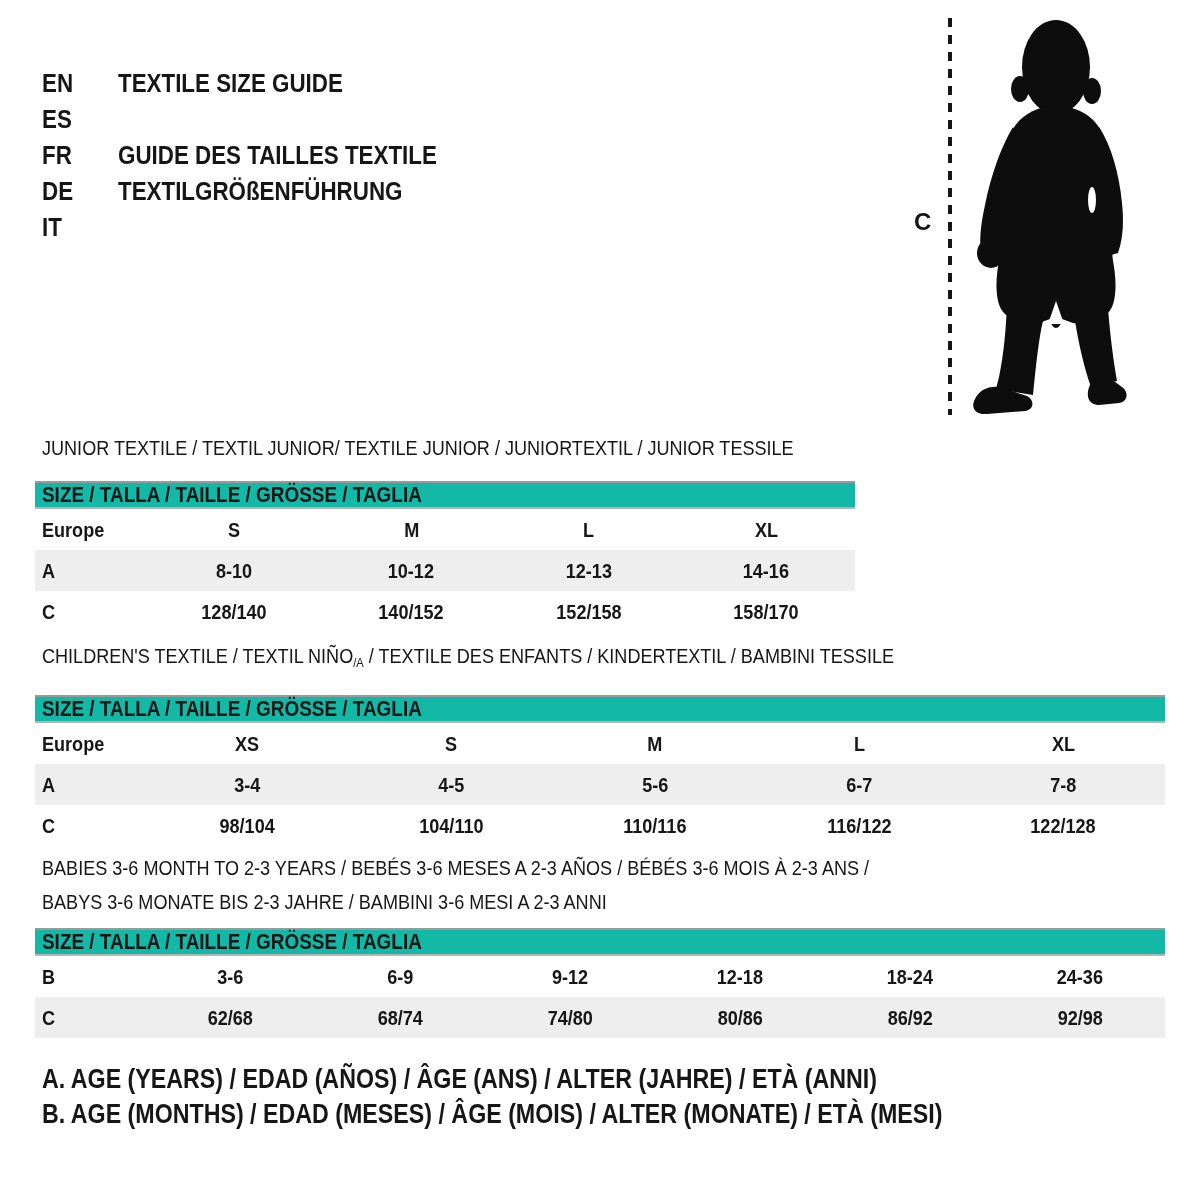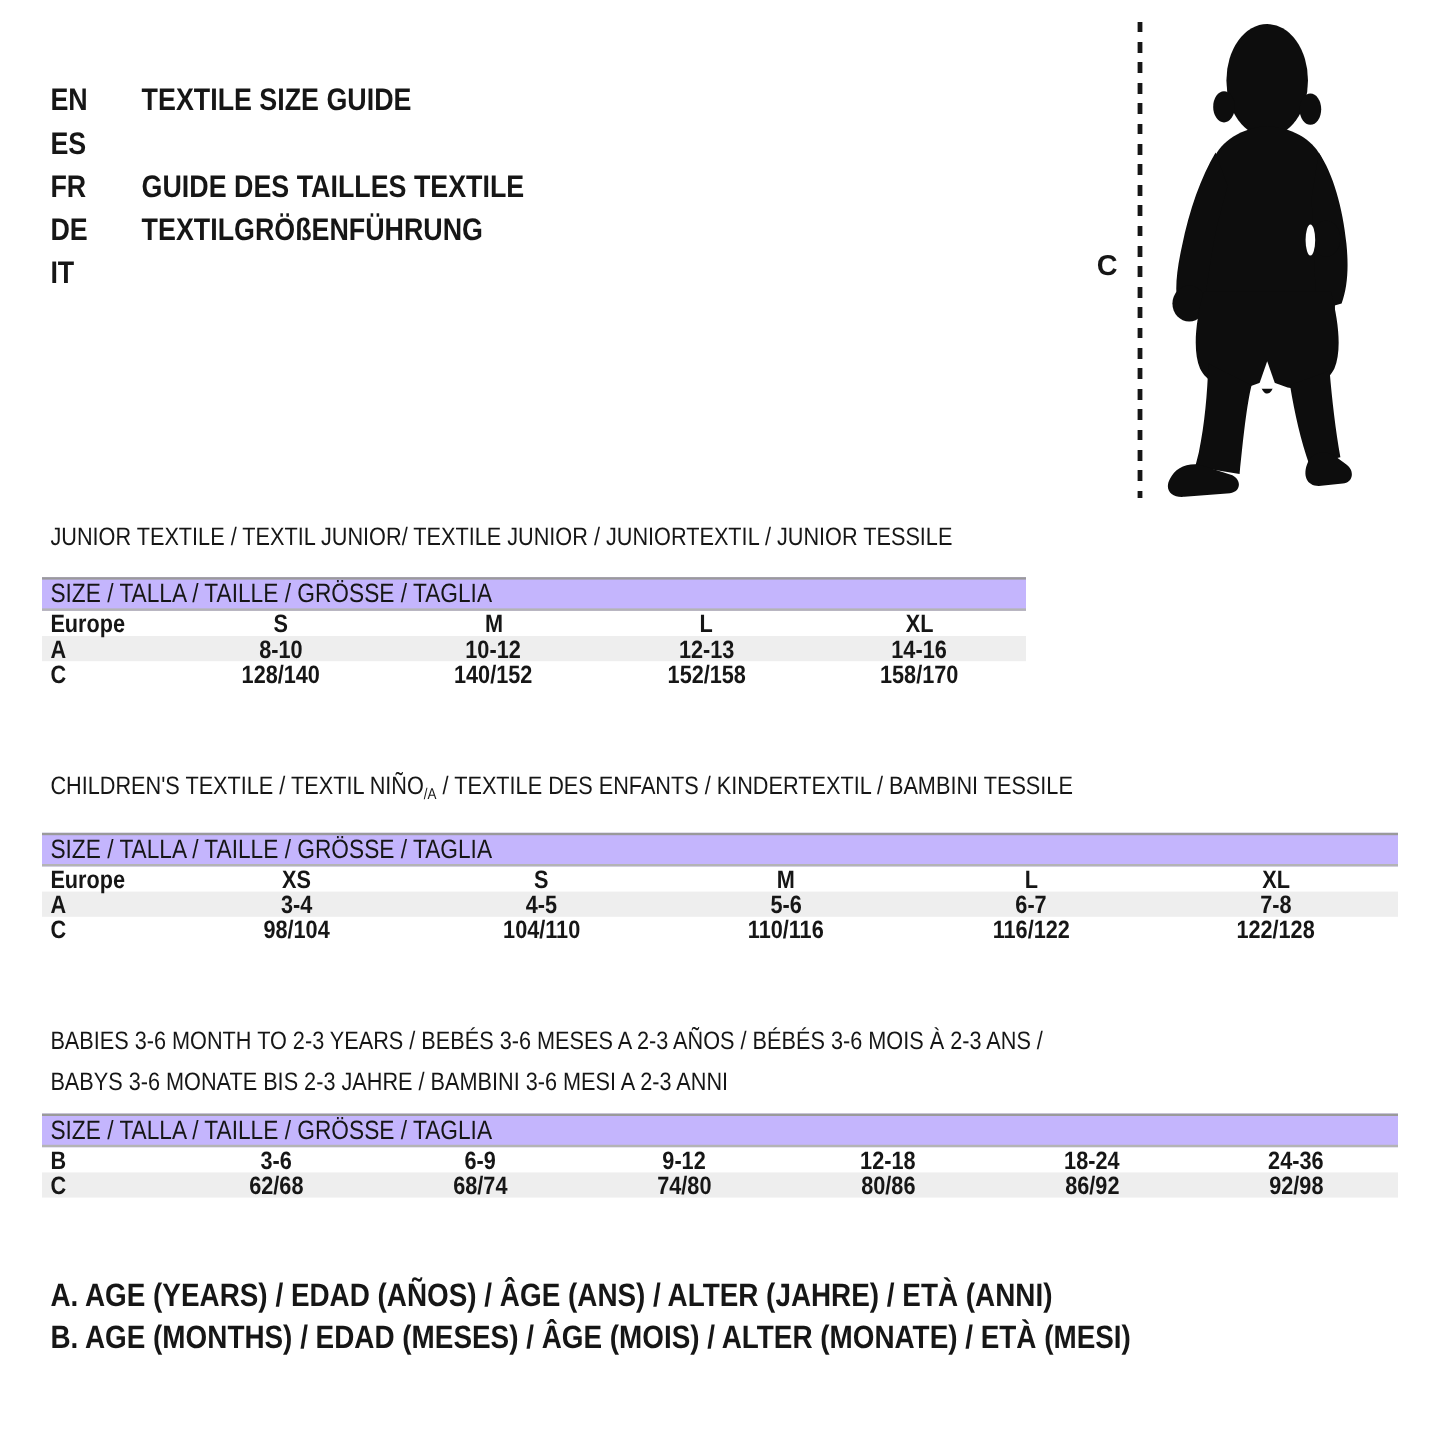--- a/index.html
+++ b/index.html
@@ -37,26 +37,26 @@
   .sec-title{margin:0 0 0 7px;font-size:21px;font-weight:400;line-height:22px;}
   .sec-title .subsmall{font-size:13px;vertical-align:-4px;}
   .sec-babies .sec-title{line-height:34px;}
   .sec-junior .table{margin-top:22px;}
   .sec-children .table{margin-top:21px;}
   .sec-babies .table{margin-top:9px;}
 
   
   .table{width:100%;}
   .t-bar{
-    height:28px;background:#c4b5fd;
+    height:28px;background:#14b8a6;
     border-top:2px solid #9a9a9a;border-bottom:2px solid #b4b4b4;
     display:flex;align-items:center;padding-left:7px;box-sizing:border-box;
-    font-size:22px;font-weight:400;
+    font-size:22px;font-weight:700;
   }
-  .t-row{display:grid;align-items:center;height:21px;font-size:21px;font-weight:700;text-decoration:underline;}
+  .t-row{display:grid;align-items:center;height:41px;font-size:21px;font-weight:700;text-decoration:underline;}
   .t-row.shaded{background:#eeeeee;}
   .cell.label{padding-left:7px;text-align:left;}
   .cell.val{text-align:center;}
 
   
   .notes{position:absolute;left:42px;top:1062px;}
   .note{font-size:27px;font-weight:700;line-height:35px;}
 </style>
 </head>
 <body>

